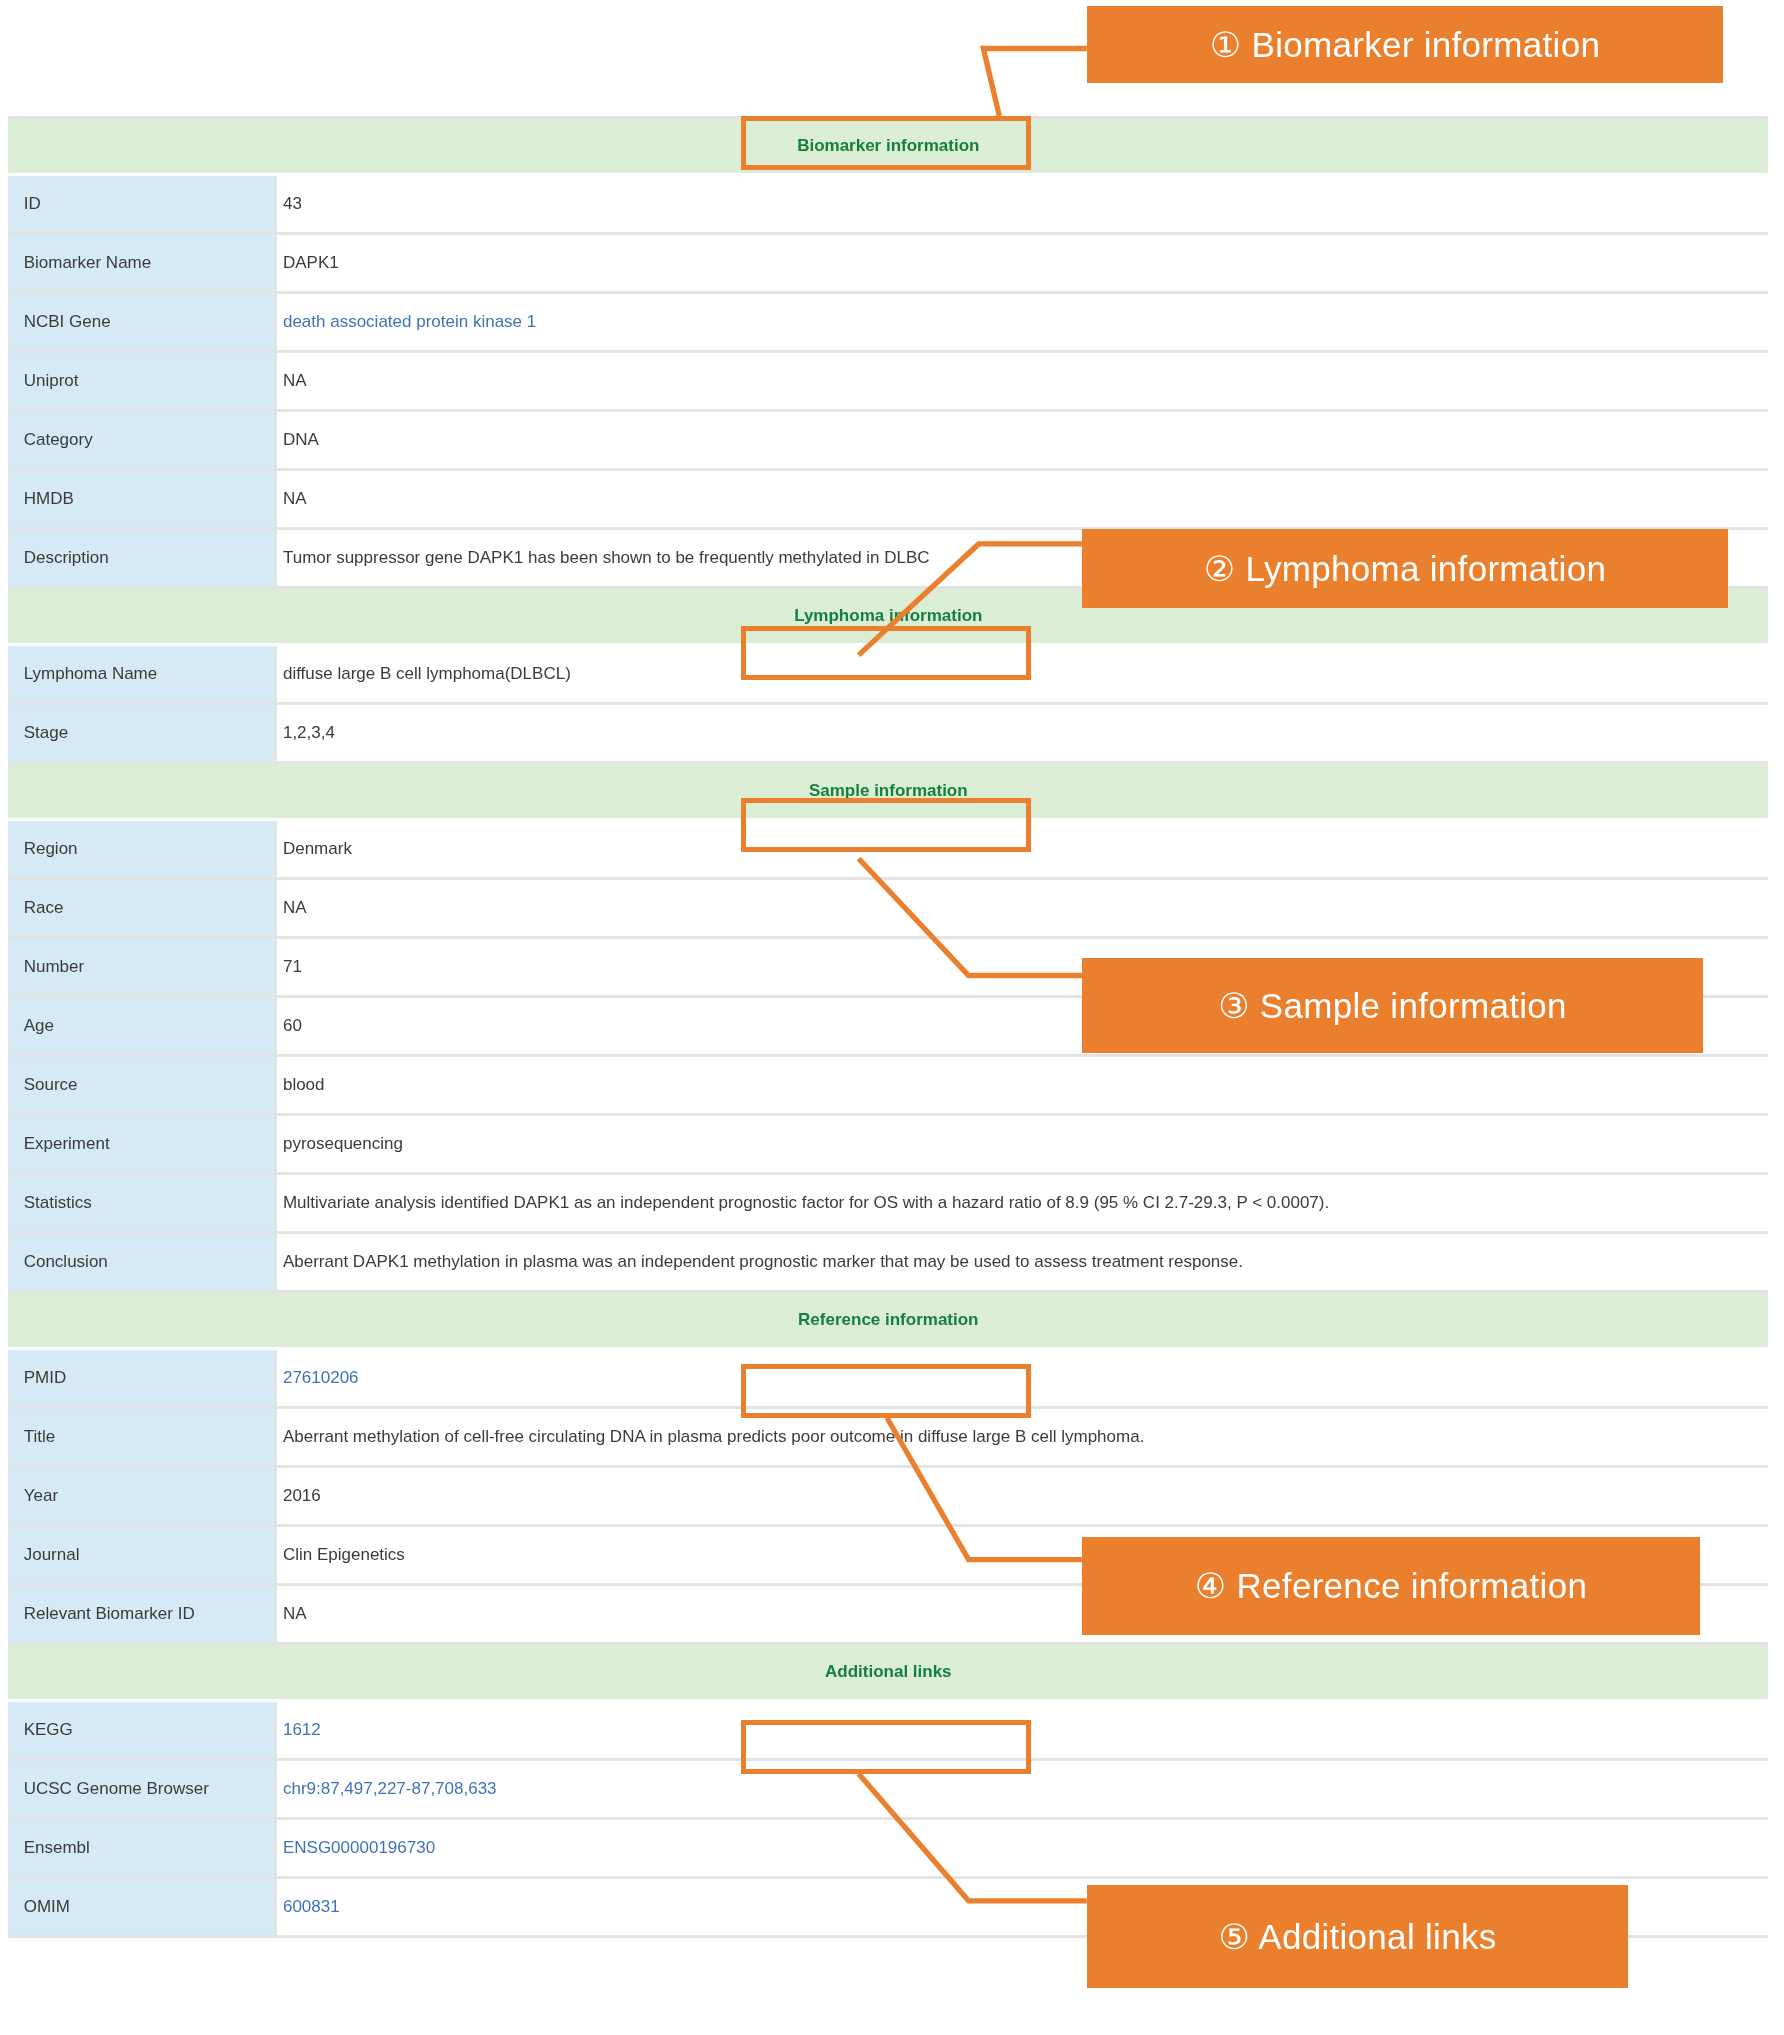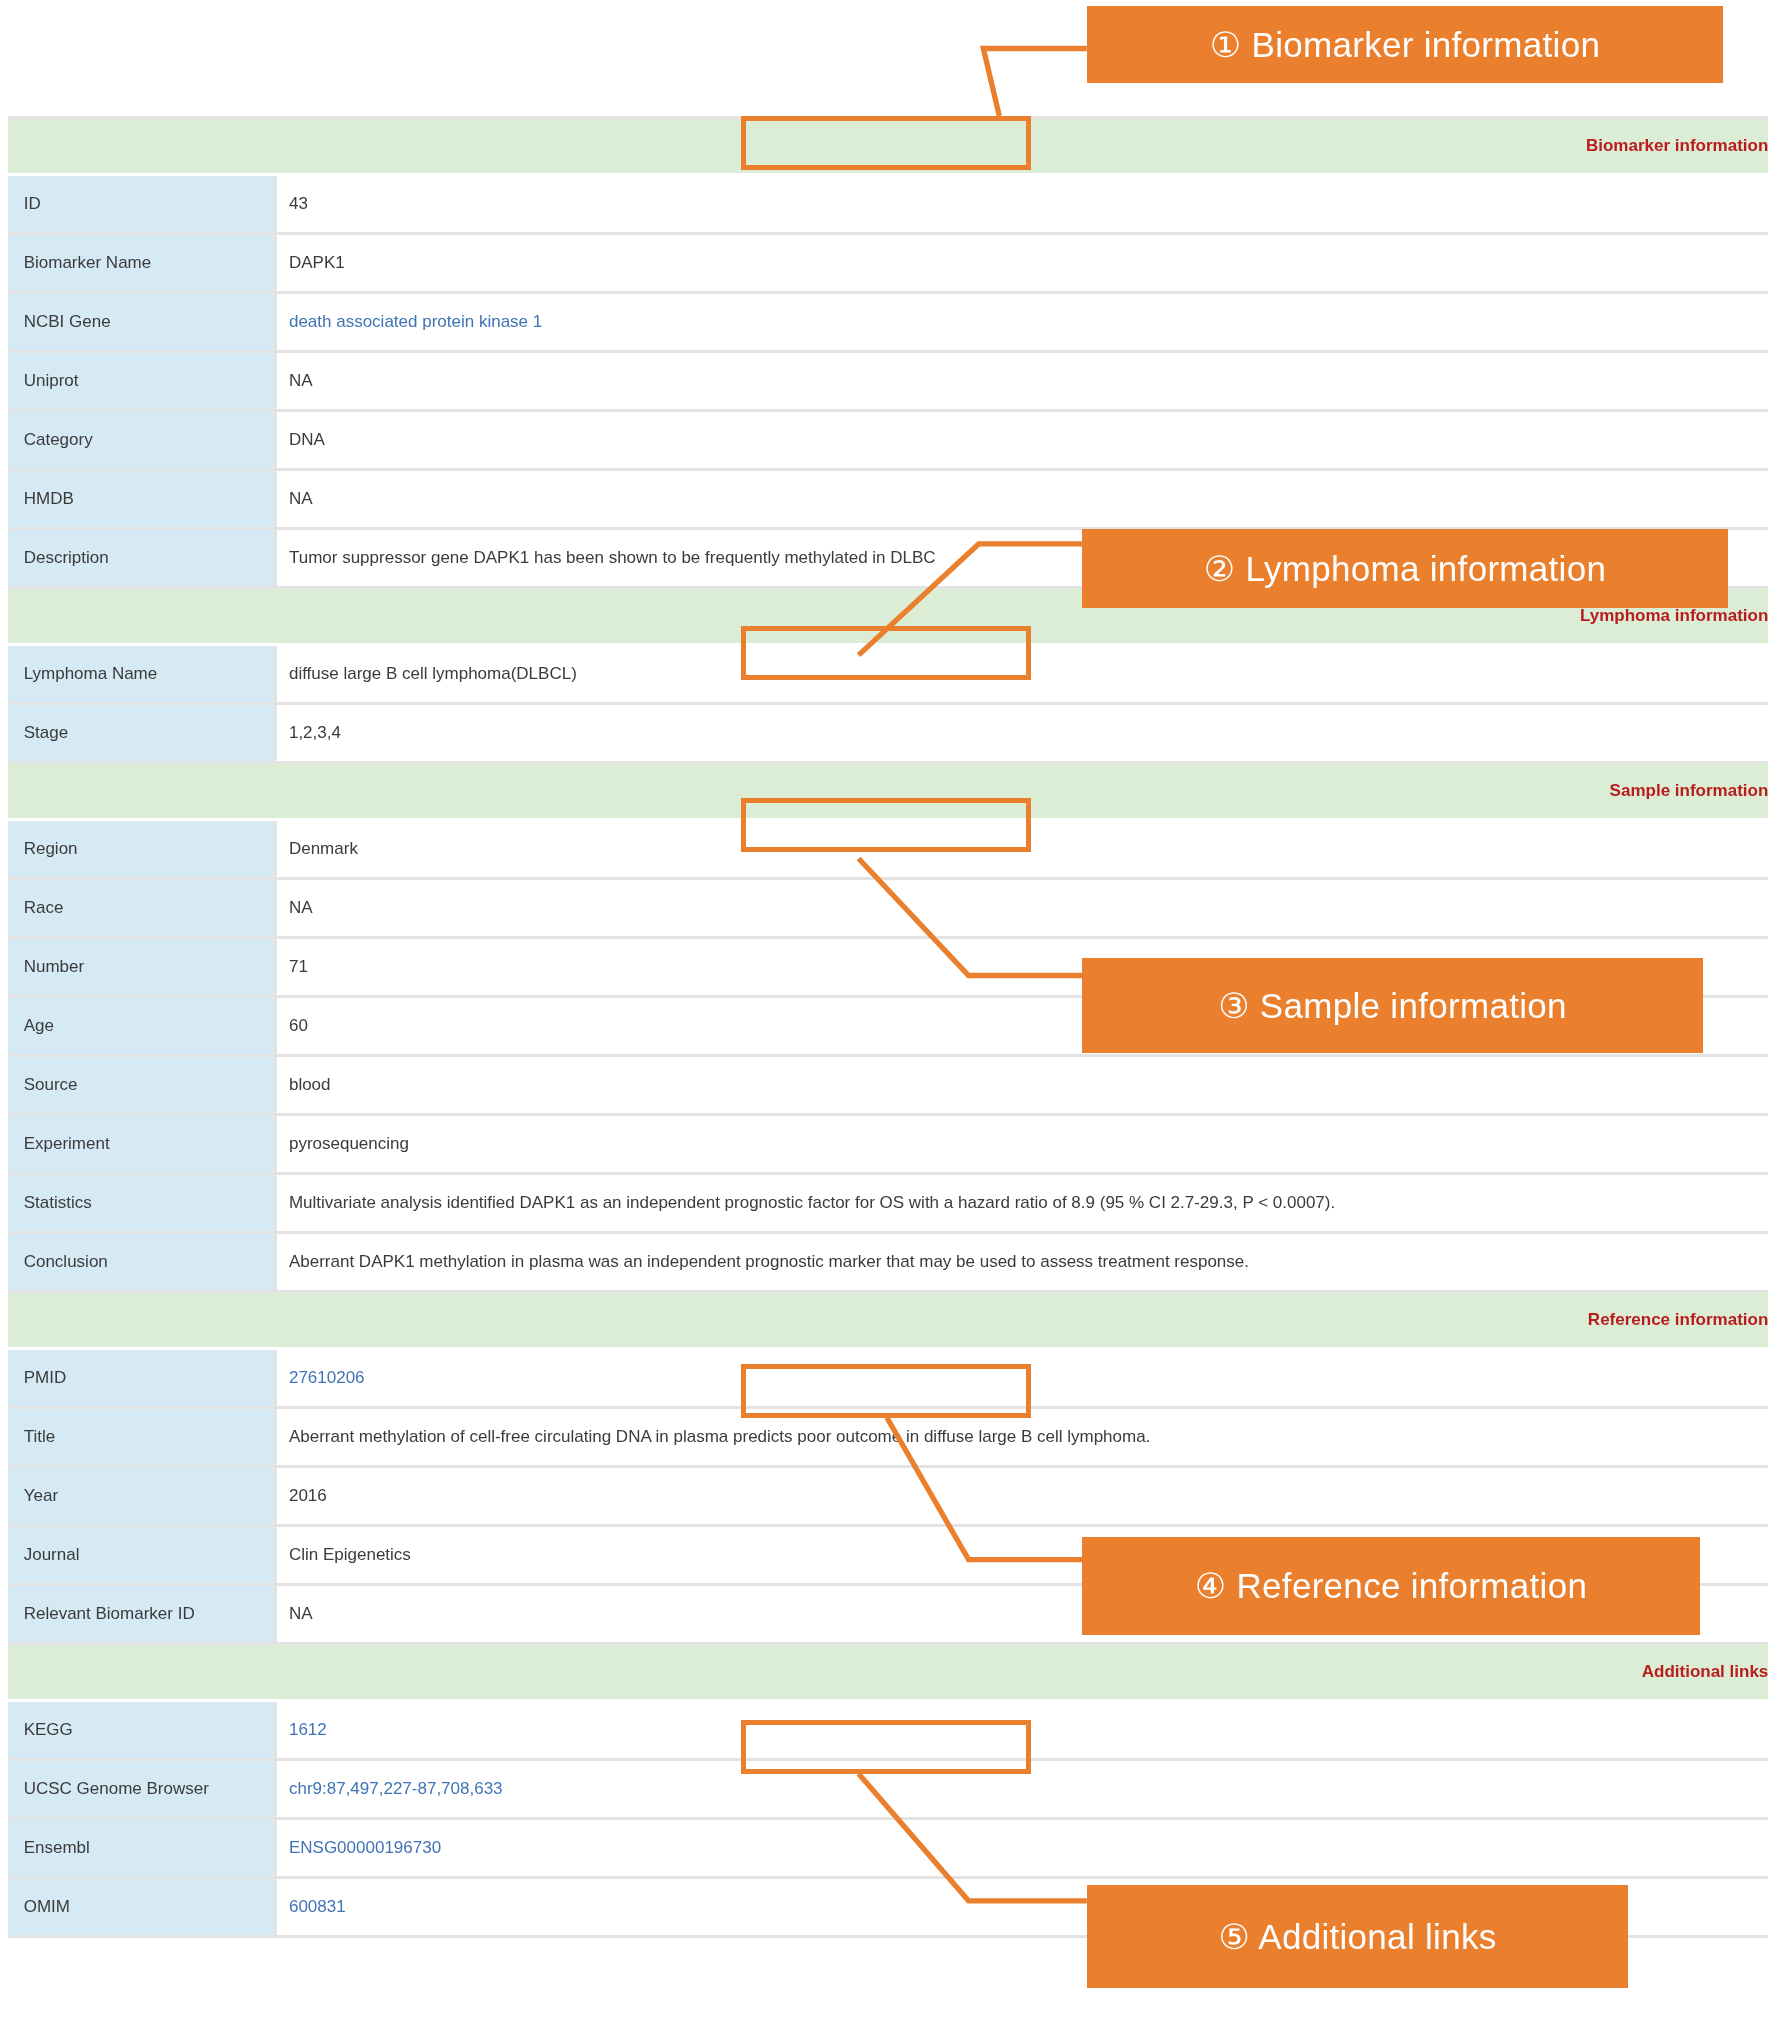--- a/index.html
+++ b/index.html
@@ -29,44 +29,44 @@
     table-layout: fixed;
     font-size: 18px;
     color: #3b3b3b;
   }
   #detail-table col.c-label { width: 267px; }
   #detail-table col.c-value { width: 1492px; }
 
   #detail-table tr.section-row td {
     background: #dcedd6;
     height: 54px;
-    text-align: right;
+    text-align: center;
     font-weight: bold;
     font-size: 17px;
-    color: #b91c1c;
+    color: #15803d;
     border-bottom: 3px solid #ffffff;
     border-top: 3px solid #e3e3e3;
     padding: 0;
   }
   #detail-table tr.data-row td {
     height: 56px;
     vertical-align: middle;
     border-bottom: 3px solid #e3e3e3;
     padding: 0 0 0 0;
   }
   #detail-table tr.data-row td.label {
     background: #d6eaf5;
     padding-left: 15.4px;
     font-size: 17px;
     color: #3b3b3b;
     white-space: nowrap;
   }
   #detail-table tr.data-row td.value {
     background: #ffffff;
-    padding-left: 12px;
+    padding-left: 6px;
     font-size: 17px;
     color: #3b3b3b;
     border-left: 3px solid #e3e3e3;
   }
   #detail-table tr.data-row td.value.link { color: #3f73b5; }
   #detail-table tr.last-of-section td { border-bottom: 3px solid #e3e3e3; }
 
   
   .overlay {
     position: absolute;

